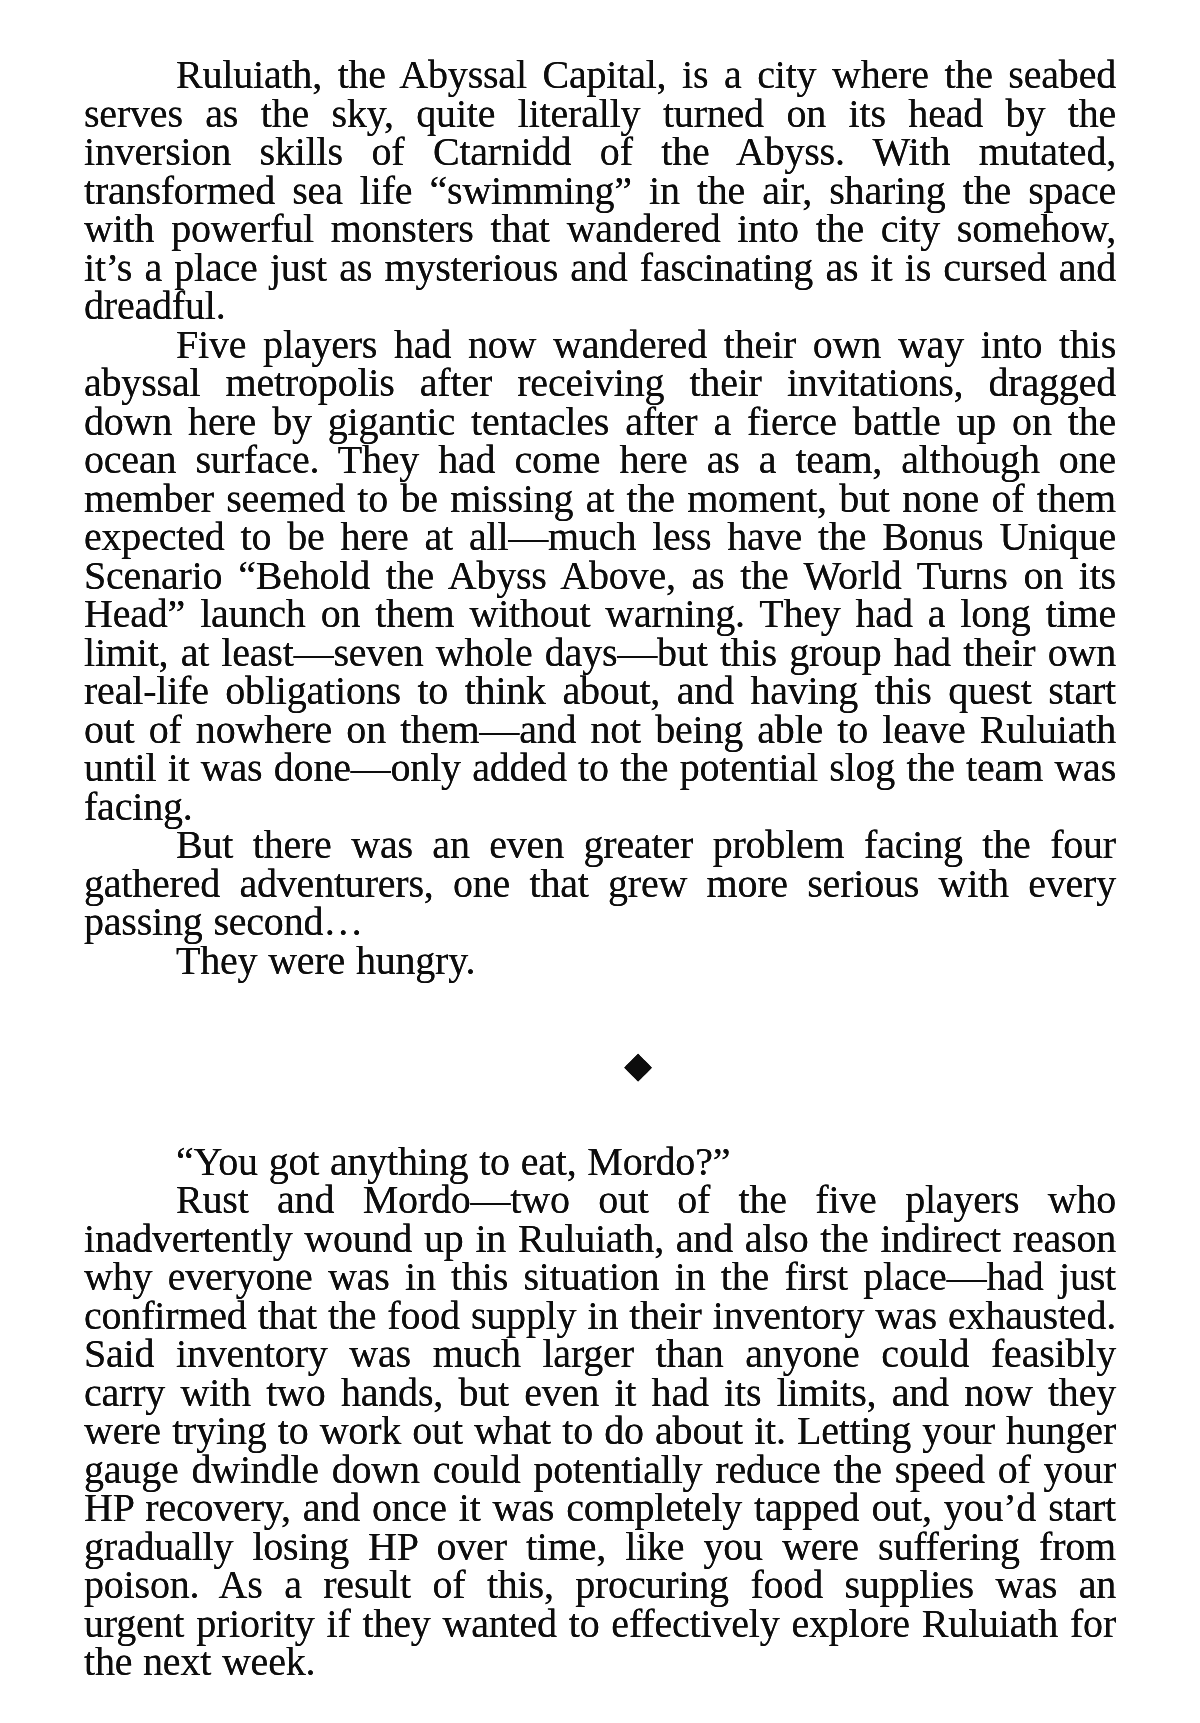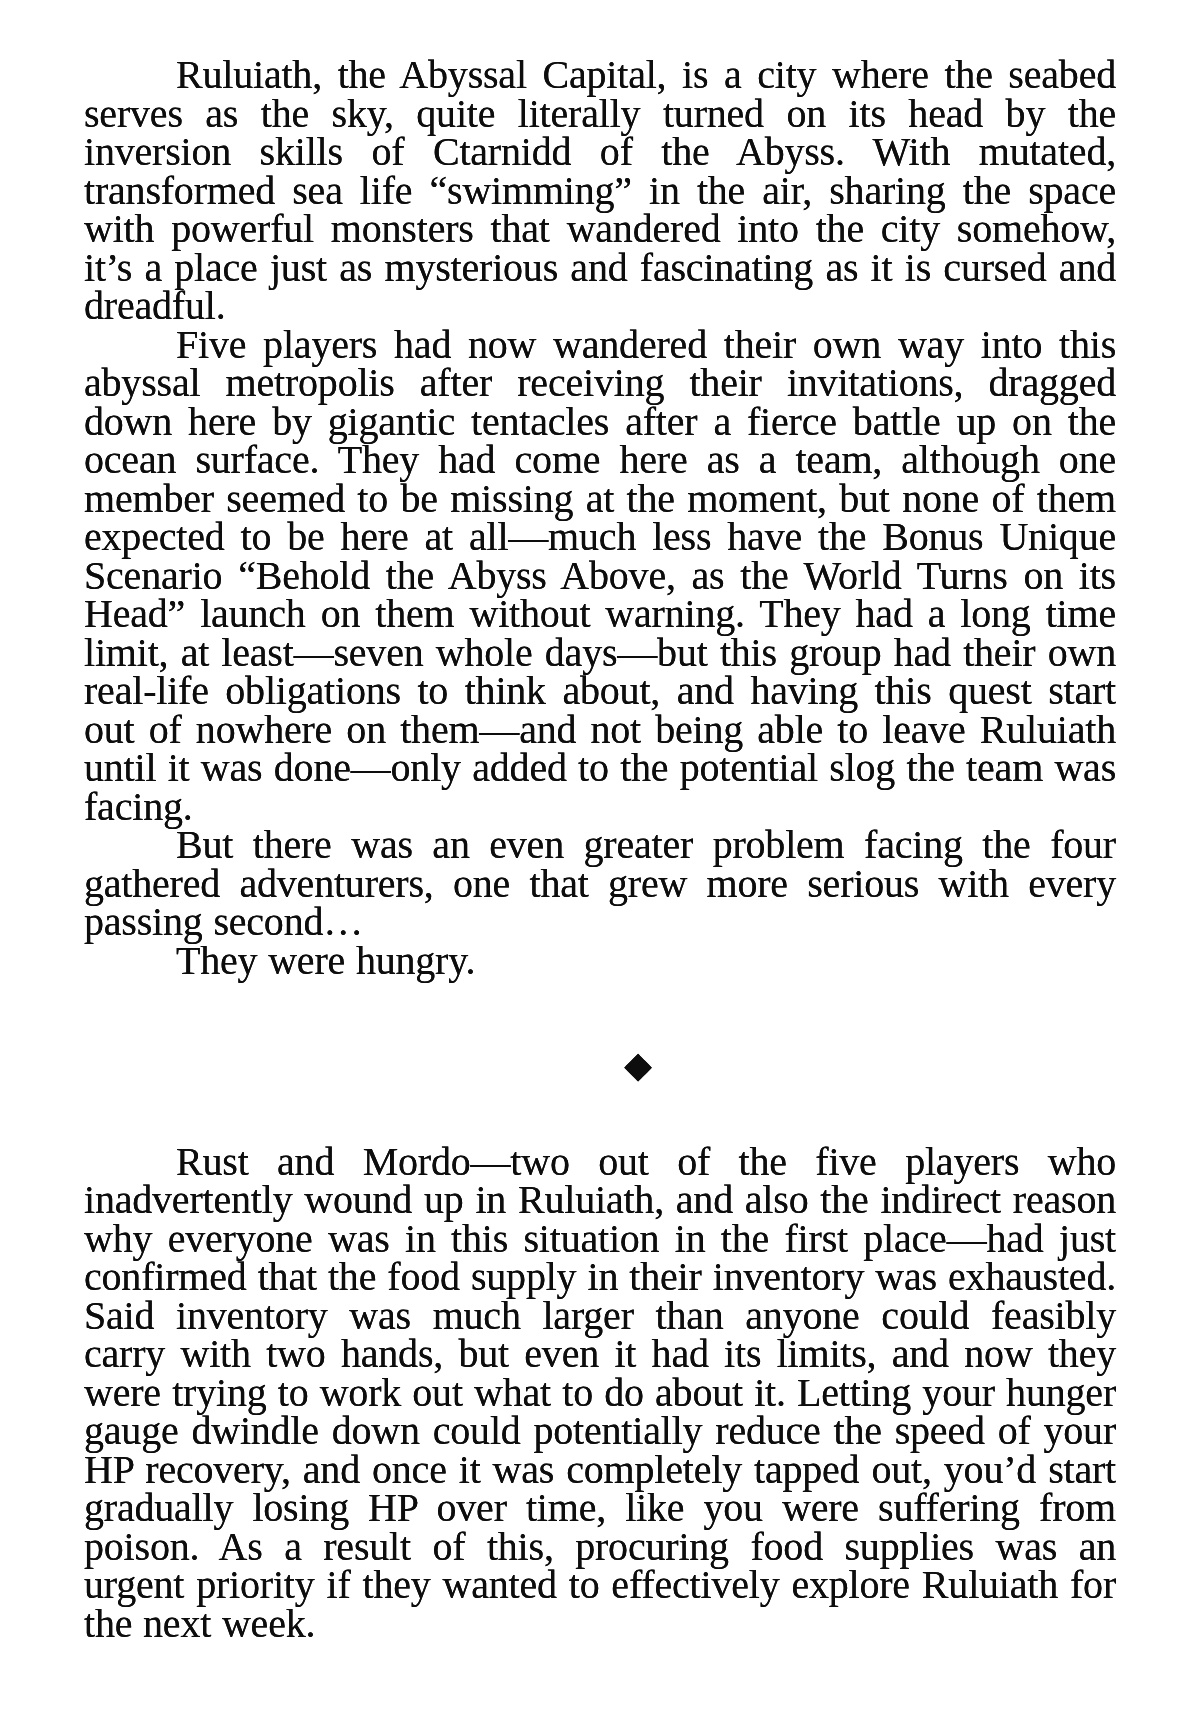--- a/index.html
+++ b/index.html
@@ -49,15 +49,16 @@
 </head>
 <body style="background: rgb(255, 255, 255);">
 
 <div class="page" style="background: rgb(255, 255, 255); color: rgb(13, 13, 13);">
   <div id="content">
       <p class="para">Ruluiath, the Abyssal Capital, is a city where the seabed serves as the sky, quite literally turned on its head by the inversion skills of Ctarnidd of the Abyss. With mutated, transformed sea life “swimming” in the air, sharing the space with powerful monsters that wandered into the city somehow, it’s a place just as mysterious and fascinating as it is cursed and dreadful.</p>
       <p class="para">Five players had now wandered their own way into this abyssal metropolis after receiving their invitations, dragged down here by gigantic tentacles after a fierce battle up on the ocean surface. They had come here as a team, although one member seemed to be missing at the moment, but none of them expected to be here at all—much less have the Bonus Unique Scenario “Behold the Abyss Above, as the World Turns on its Head” launch on them without warning. They had a long time limit, at least—seven whole days—but this group had their own real-life obligations to think about, and having this quest start out of nowhere on them—and not being able to leave Ruluiath until it was done—only added to the potential slog the team was facing.</p>
       <p class="para">But there was an even greater problem facing the four gathered adventurers, one that grew more serious with every passing second…</p>
       <p class="para">They were hungry.</p>
       <p class="divider"><span class="diamond">◆</span></p>
+      <p class="para">“You got anything to eat, Mordo?”</p>
       <p class="para">Rust and Mordo—two out of the five players who inadvertently wound up in Ruluiath, and also the indirect reason why everyone was in this situation in the first place—had just confirmed that the food supply in their inventory was exhausted. Said inventory was much larger than anyone could feasibly carry with two hands, but even it had its limits, and now they were trying to work out what to do about it. Letting your hunger gauge dwindle down could potentially reduce the speed of your HP recovery, and once it was completely tapped out, you’d start gradually losing HP over time, like you were suffering from poison. As a result of this, procuring food supplies was an urgent priority if they wanted to effectively explore Ruluiath for the next week.</p>
     </div>
 </div>
 
 </body></html>

